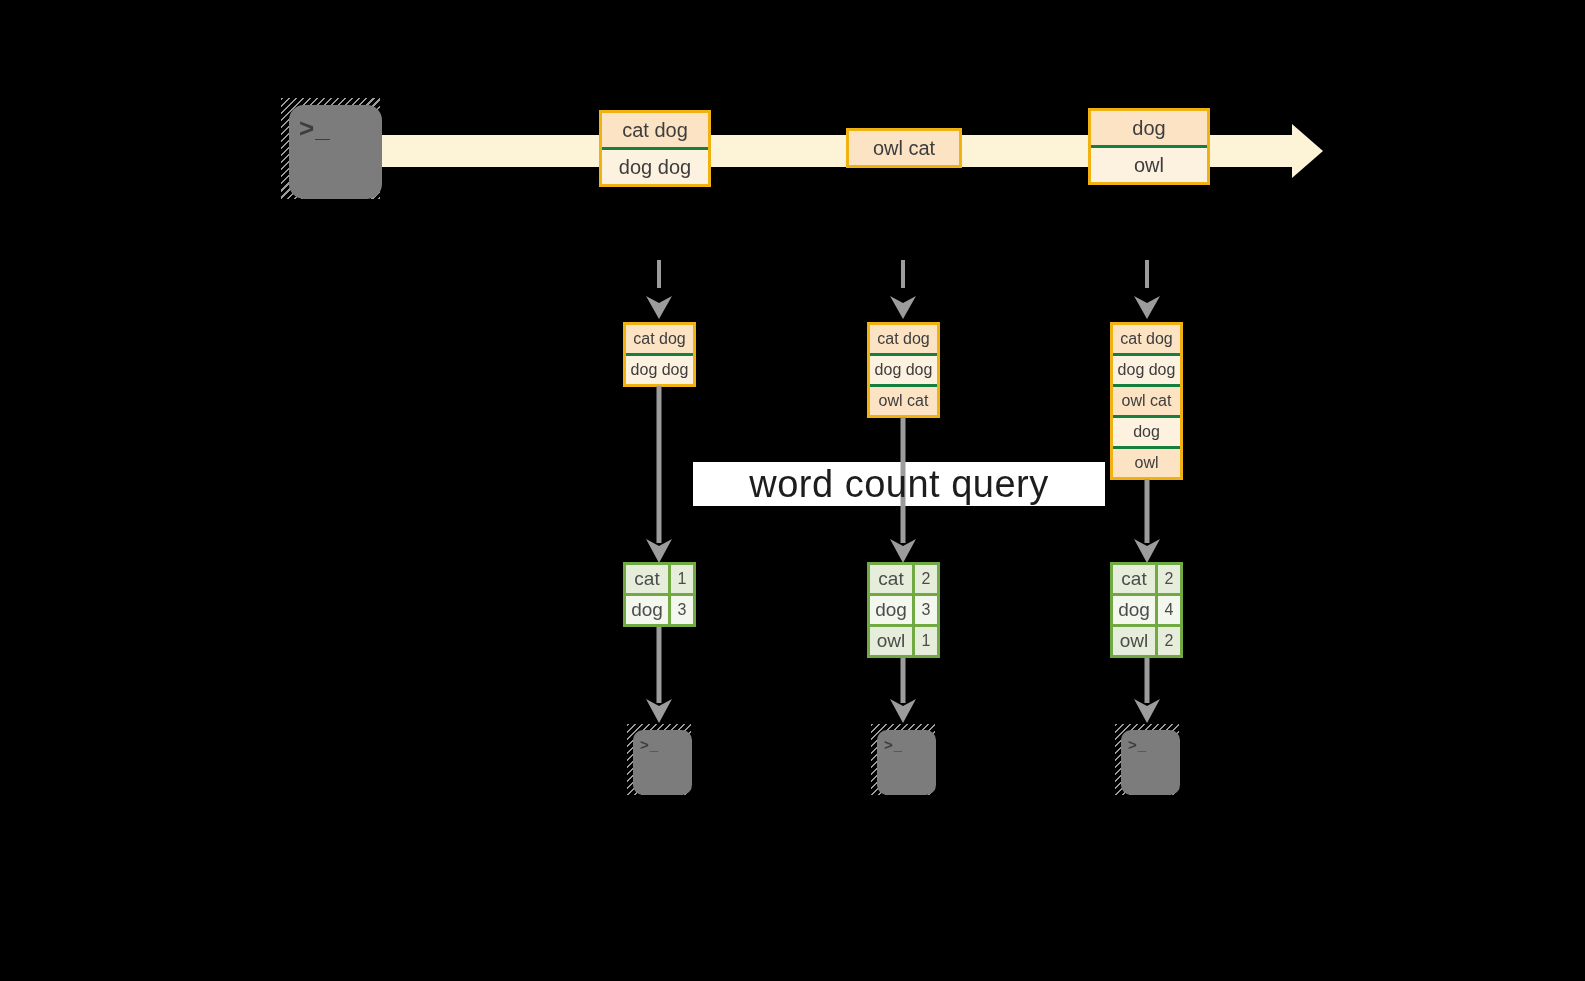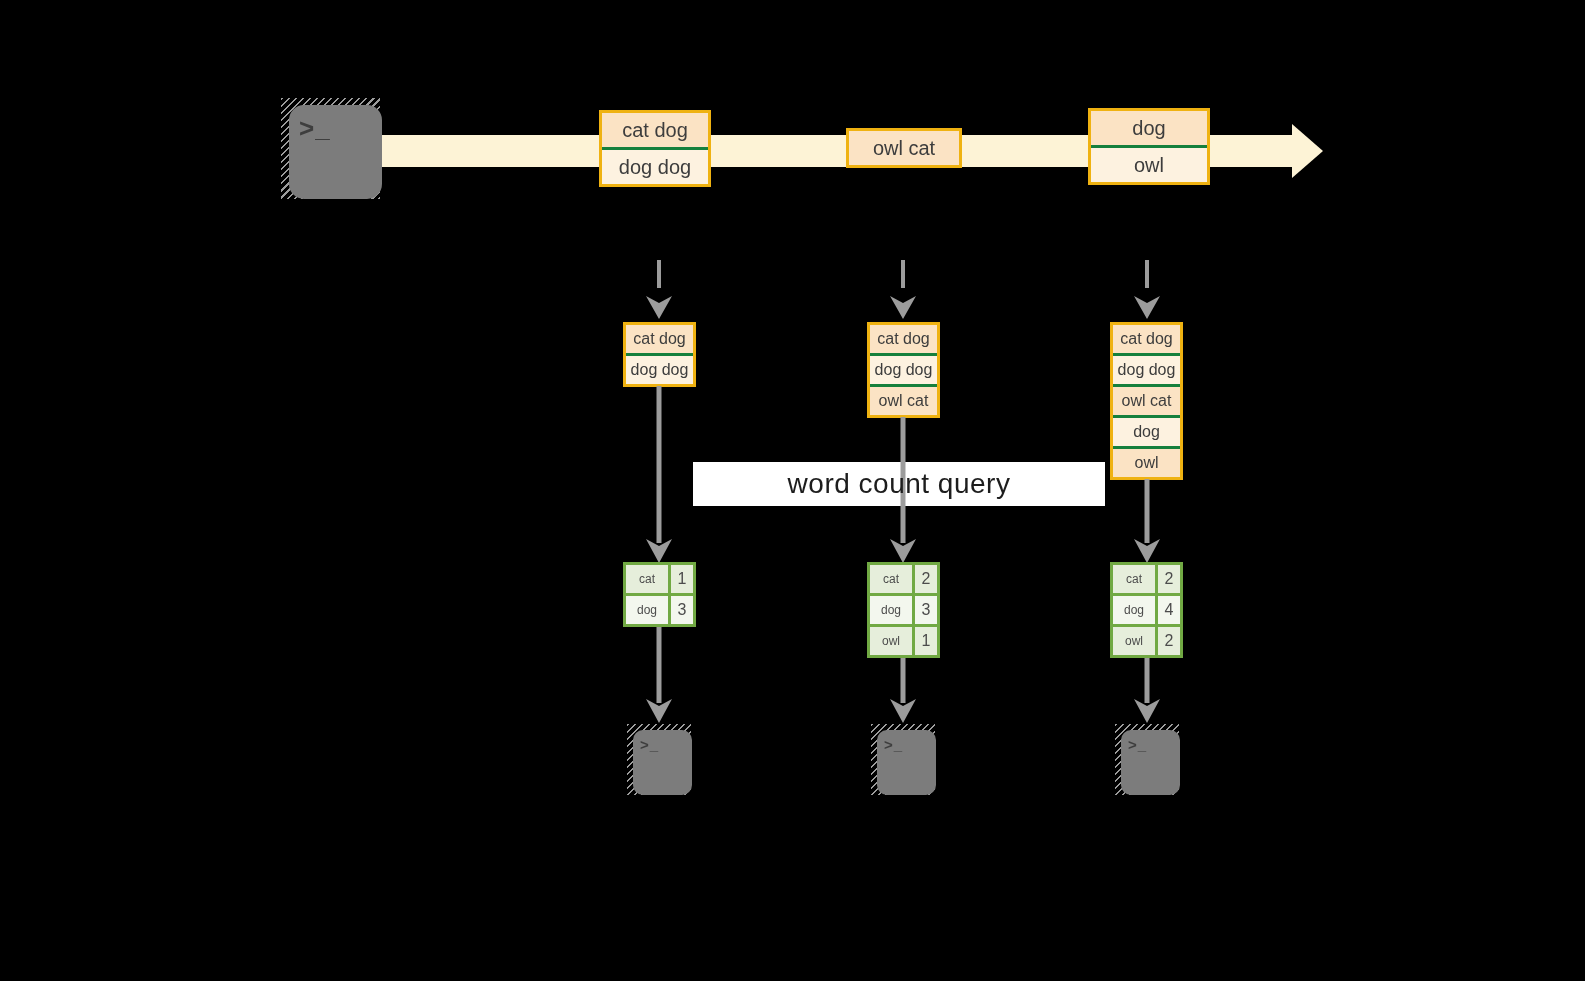--- a/index.html
+++ b/index.html
@@ -44,34 +44,34 @@
   
   .gtable{
     position:absolute;border:3px solid #71a943;box-sizing:border-box;
     display:flex;flex-direction:column;z-index:2;
   }
   .gtable .grow{display:flex;border-top:3px solid #71a943;background:#e6eedb;}
   .gtable .grow:first-child{border-top:none;}
   .gtable .grow:nth-child(even){background:#f3f7ee;}
   .gtable .wcell{
     width:42px;height:28px;display:flex;align-items:center;justify-content:center;
-    font-size:12px;color:#4c4c4c;
+    font-size:19px;color:#4c4c4c;
   }
   .gtable .ncell{
     width:22px;height:28px;border-left:3px solid #71a943;
     display:flex;align-items:center;justify-content:center;font-size:16px;color:#4c4c4c;
   }
 
   .arrow{position:absolute;z-index:2;}
 
   .label-bg{position:absolute;left:693px;top:462px;width:412px;height:44px;background:#ffffff;z-index:1;}
   .label-text{
     position:absolute;left:693px;top:462px;width:412px;height:44px;z-index:4;
     display:flex;align-items:center;justify-content:center;
-    font-size:28px;font-weight:300;color:#1d1d1d;letter-spacing:0.5px;
+    font-size:38px;font-weight:300;color:#1d1d1d;letter-spacing:0.5px;
   }
 </style>
 </head>
 <body>
 
 <div id="canvas">
 
   <div class="band"></div>
   <div class="bandhead"></div>
 

